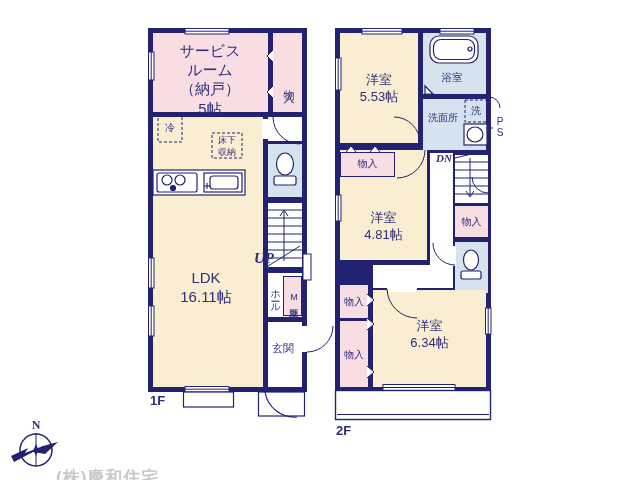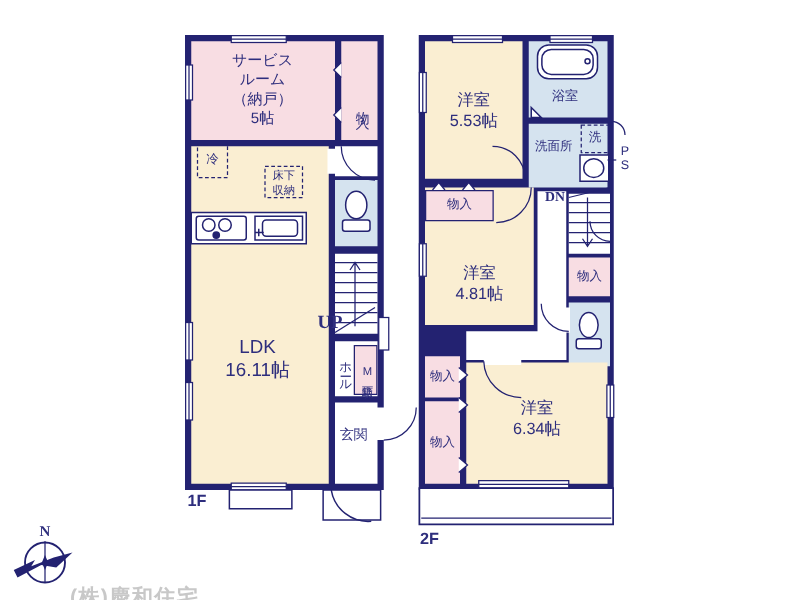--- a/index.html
+++ b/index.html
@@ -17,21 +17,21 @@
   .room{position:absolute;}
   .pink{background:var(--pink);}
   .cream{background:var(--cream);}
   .blue{background:var(--blue);}
   .white{background:#fff;}
   .lbl{position:absolute;color:var(--txt);white-space:pre-line;text-align:center;
        line-height:1.28;font-size:10px;}
   .vlbl{position:absolute;color:var(--txt);writing-mode:vertical-rl;letter-spacing:2px;
         font-size:10px;text-align:center;}
   .vlbl-up{text-orientation:upright;letter-spacing:0;}
-  .serif-i{font-family:"Liberation Serif","DejaVu Serif",serif;font-weight:bold;}
+  .serif-i{font-family:"Liberation Serif","DejaVu Serif",serif;font-style:italic;font-weight:bold;}
   .floorlbl{position:absolute;color:var(--txt);font-size:13px;font-weight:bold;}
   svg{position:absolute;left:0;top:0;pointer-events:none;}
   .company{position:absolute;color:var(--gray);font-size:17px;font-weight:bold;letter-spacing:1px;}
 </style>
 </head>
 <body>
 
 <div class="canvas">
 
   <div class="plan" style="left:148px;top:28px;width:159px;height:364px;">
@@ -180,21 +180,21 @@
     </g>
 
     <g>
       <circle cx="36" cy="450" r="16" fill="none" stroke="#232271" stroke-width="1.5"></circle>
       <path d="M36 433 V466" stroke="#232271" stroke-width="1"></path>
       <polygon points="36,444 38.5,450 36,456 33.5,450" fill="#232271"></polygon>
       <path d="M11 456 L28 448 L25 453 L43 446 L58 442 L45 454 L33 452 L14 462 Z" fill="#232271"></path>
     </g>
   </svg>
 
-  <div class="lbl" style="left:158px;top:41px;width:104px;font-size:12px;">サービス
+  <div class="lbl" style="left:158px;top:41px;width:104px;font-size:15px;">サービス
 ルーム
 （納戸）
 5帖</div>
   <div class="vlbl" style="left:281px;top:57px;height:52px;font-size:11px;">物入</div>
   <div class="lbl" style="left:158px;top:122px;width:24px;">冷</div>
   <div class="lbl" style="left:209px;top:135px;width:36px;font-size:9px;">床下
 収納</div>
   <div class="lbl" style="left:153px;top:268px;width:106px;font-size:15px;">LDK
 16.11帖</div>
   <div class="lbl serif-i" style="left:250px;top:249px;width:28px;font-size:15px;">UP</div>

